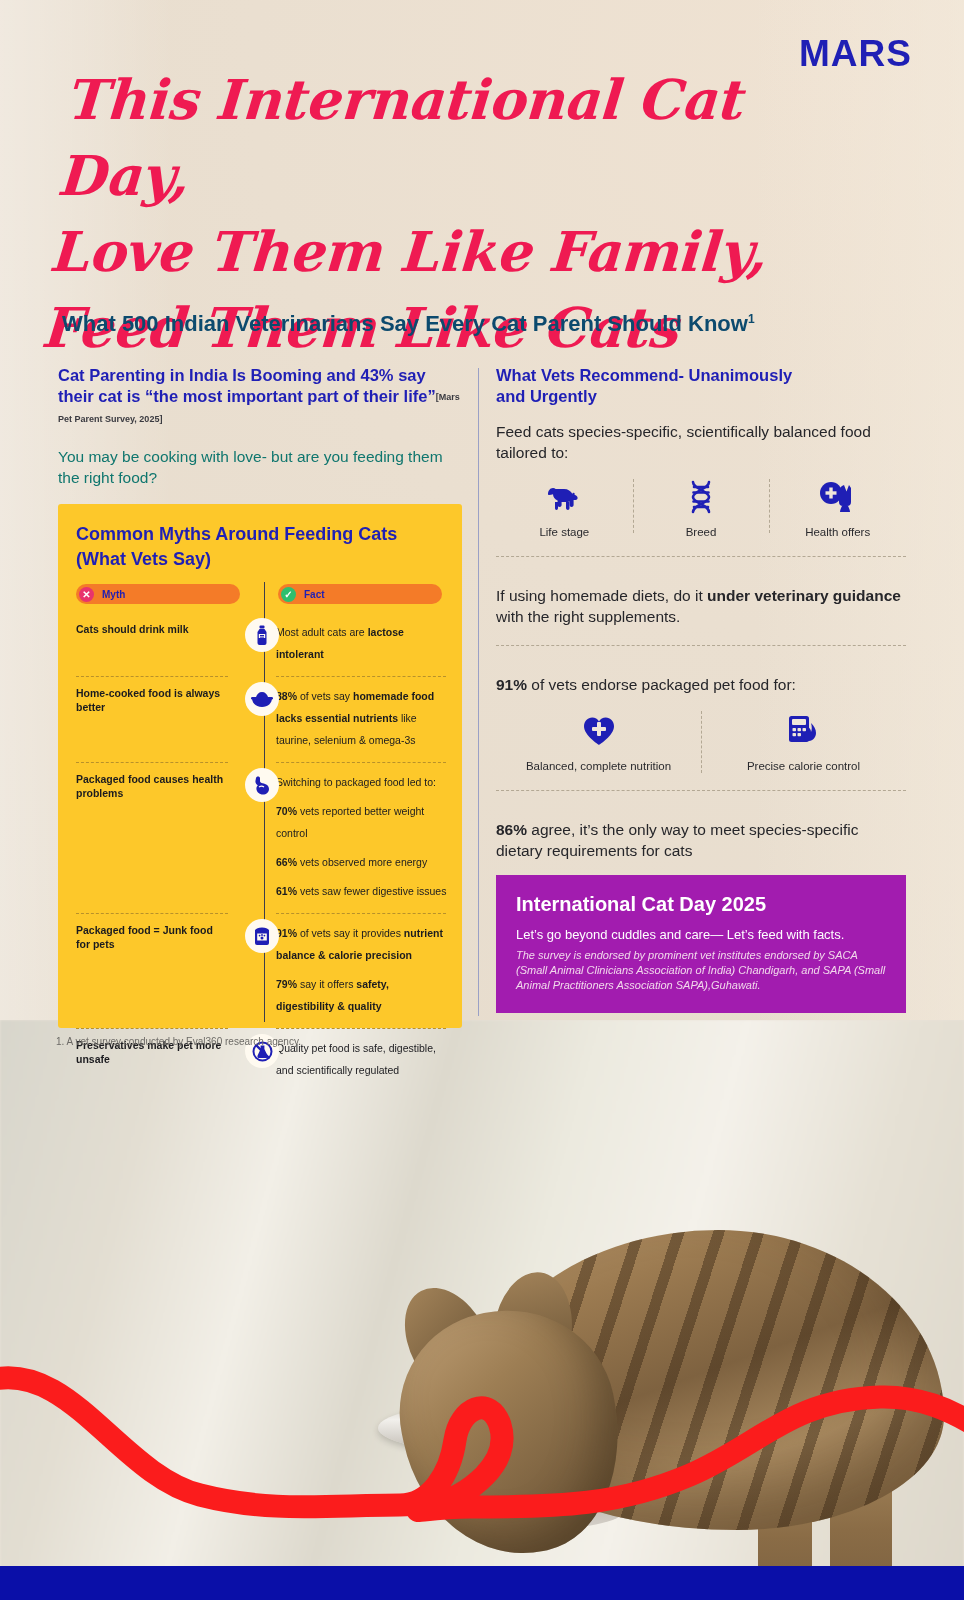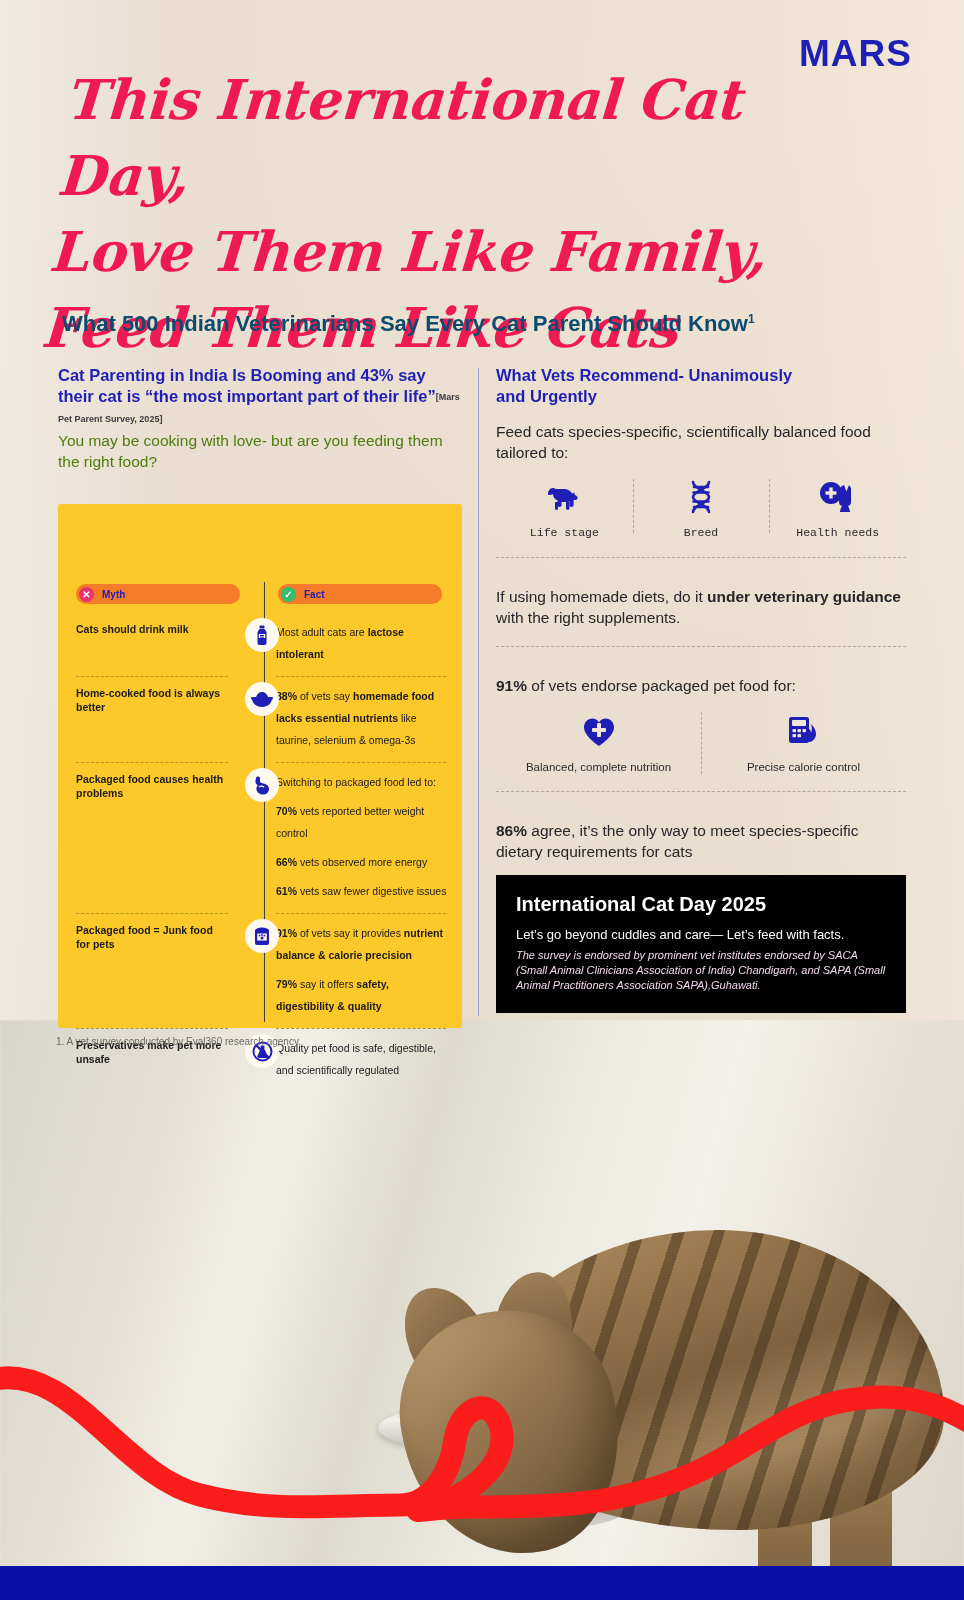--- a/index.html
+++ b/index.html
@@ -145,21 +145,21 @@
     background:#9aa0c6;
   }
 
   .blue-head{
     color:#1f1fb5; font-weight:bold; font-size:16.5px; line-height:21px;
   }
   .blue-head .cite{
     font-size:9px; font-weight:bold; color:#3a3a40; vertical-align:2px;
   }
   .body-text{
-    margin-top:0; font-size:15.5px; line-height:21px; color:#4d7c0f;
+    margin-top:16px; font-size:15.5px; line-height:21px; color:#0f766e;
   }
 
   
   .yellow{
     position:absolute; left:58px; top:504px; width:404px; height:524px;
     background:#fdc82a;
     border-radius:3px;
   }
   .yellow h3{
     position:absolute; left:18px; top:18px; width:370px;
@@ -218,21 +218,21 @@
   .footnote{
     position:absolute; left:56px; top:1036px;
     font-size:10px; color:#6c6a66;
   }
 
   
   .r-lead{
     margin-top:14px; font-size:15.5px; line-height:21px; color:#26262a;
   }
   .icon3{
-    display:flex; margin-top:14px; align-items:center;font-family:Liberation Mono, monospace;
+    display:flex; margin-top:14px; align-items:center;
   }
   .icon3 .cell{
     flex:1; text-align:center; position:relative; padding:0 4px;
   }
   .icon3 .cell + .cell::before{
     content:""; position:absolute; left:0; top:2px; width:1px; height:54px;
     border-left:1px dashed #b3a894;
   }
   .icon3 .glyph{ height:40px; display:flex; align-items:center; justify-content:center; }
   .icon3 .cap{ margin-top:9px; font-size:11.5px; color:#2a2a2e; }
@@ -250,21 +250,21 @@
   .icon2 .cell + .cell::before{
     content:""; position:absolute; left:0; top:0; width:1px; height:62px;
     border-left:1px dashed #b3a894;
   }
   .icon2 .glyph{ height:40px; display:flex; align-items:center; justify-content:center; }
   .icon2 .cap{ margin-top:9px; font-size:11.5px; color:#2a2a2e; }
 
   
   .magenta{
     position:absolute; left:496px; top:875px; width:410px; height:138px;
-    background:#000000; padding:18px 20px 0 20px;
+    background:#a21caf; padding:18px 20px 0 20px;
   }
   .magenta h4{ color:#fff; font-size:20px; font-weight:bold; }
   .magenta .m1{ color:#fff; font-size:13px; margin-top:11px; }
   .magenta .m2{
     color:#f2d8ec; font-size:11px; font-style:italic; line-height:15px; margin-top:6px;
   }
 </style>
 </head>
 <body>
 
@@ -318,20 +318,24 @@
   <div class="col-div"></div>
 
   <div class="col-left">
     <div class="blue-head">
       <span>Cat Parenting in India Is Booming and 43% say their cat is “the most important part of their life”</span><span class="cite">[Mars Pet Parent Survey, 2025]</span>
     </div>
     <div class="body-text">You may be cooking with love- but are you feeding them the right food?</div>
   </div>
 
   <div class="yellow">
+    <h3>
+      <span>Common Myths Around Feeding Cats</span><br>
+      <span>(What Vets Say)</span>
+    </h3>
 
     <div class="pill-row">
       <div class="pill myth">
         <span class="badge">✕</span>
         <span class="plabel">Myth</span>
       </div>
       <div class="pill fact">
         <span class="badge">✓</span>
         <span class="plabel">Fact</span>
       </div>
@@ -458,21 +462,21 @@
       <div class="cell">
         <div class="glyph">
           <svg width="40" height="34" viewBox="0 0 40 34" fill="#1f1fb5">
             <circle cx="13" cy="13" r="11"></circle>
             <rect x="11.3" y="7.5" width="3.4" height="11" fill="#f0e6da"></rect>
             <rect x="7.5" y="11.3" width="11" height="3.4" fill="#f0e6da"></rect>
             <path d="M26 5l2.5 6.5L31 5l2 3v14a4 4 0 0 1-4 4h-4a4 4 0 0 1-4-4V11c0-2 1.5-4 3-5z"></path>
             <path d="M24 26c-1 2-2 4-2 6h10c0-2-1-4-2-6z"></path>
           </svg>
         </div>
-        <div class="cap">Health needs</div>
+        <div class="cap">Health offers</div>
       </div>
     </div>
 
     <div class="hr-dash"></div>
     <div class="r-para">If using homemade diets, do it <b>under veterinary guidance</b> with the right supplements.</div>
 
     <div class="hr-dash"></div>
     <div class="r-para"><b>91%</b> of vets endorse packaged pet food for:</div>
 
     <div class="icon2">

